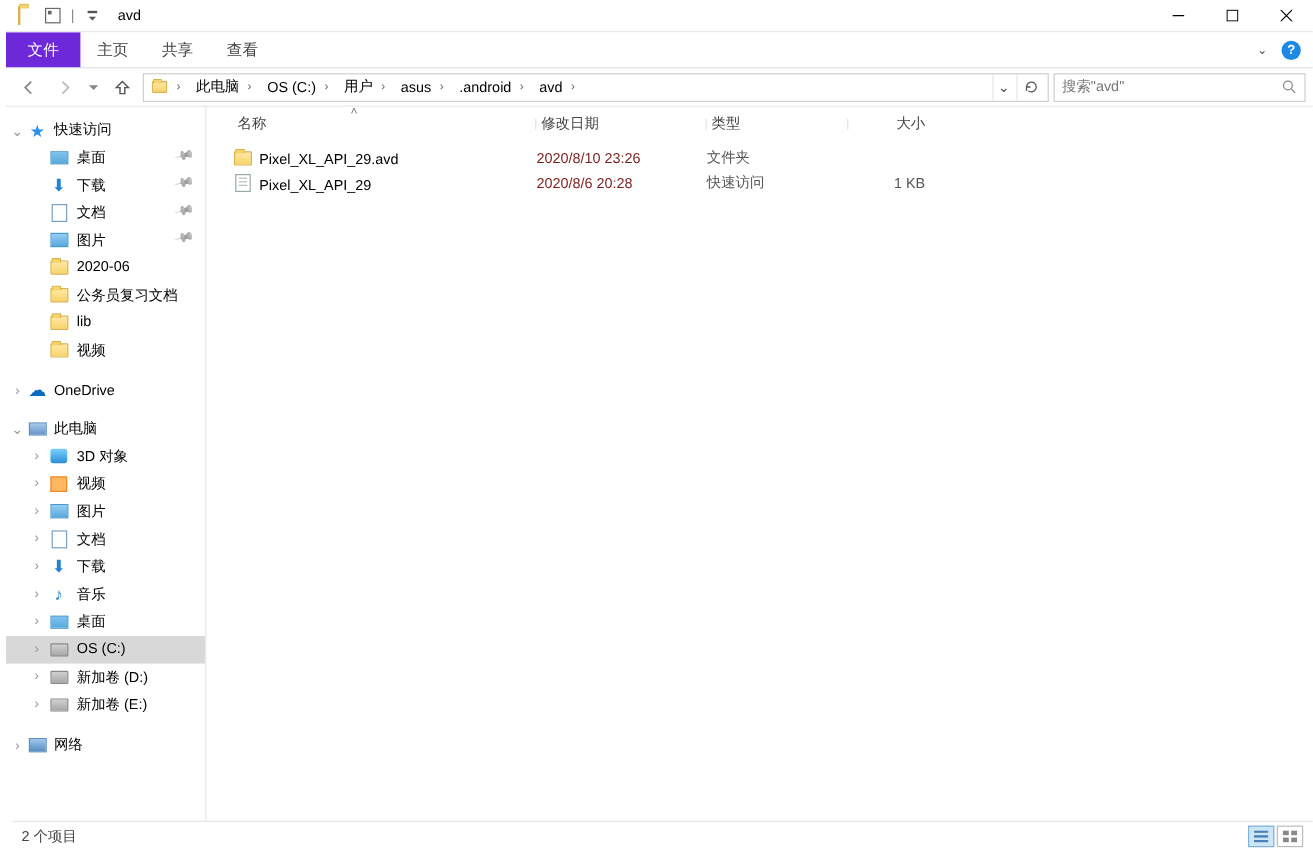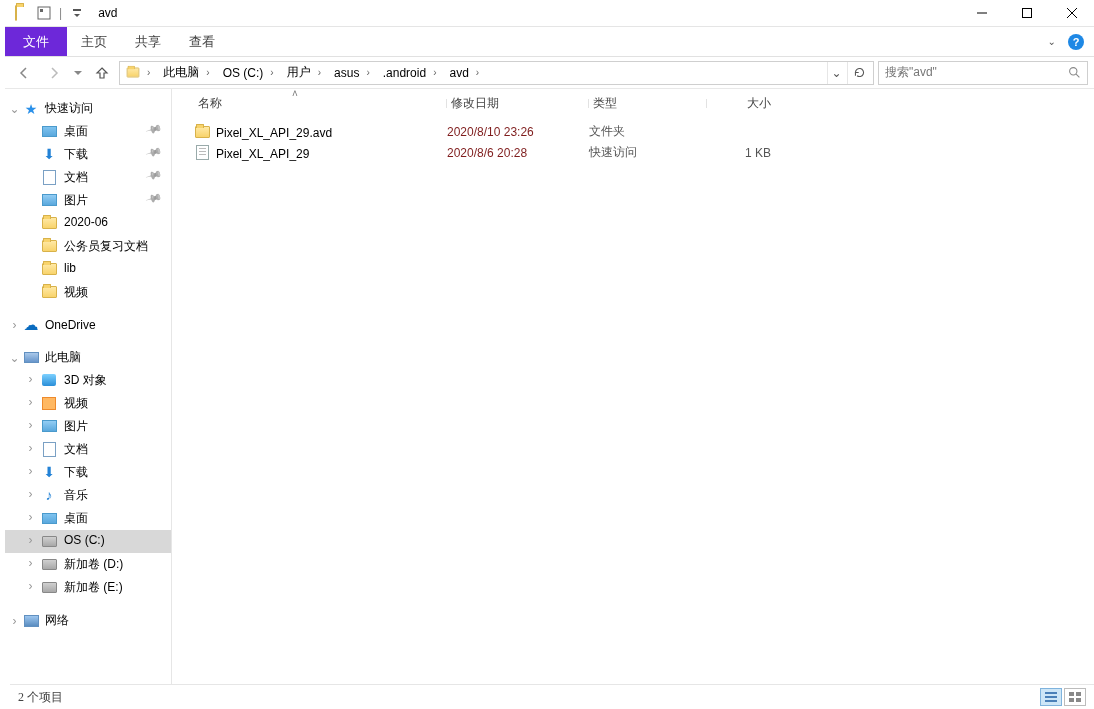--- a/index.html
+++ b/index.html
@@ -198,21 +198,20 @@
 
     
     .status{
       height:25px;
       border-top:1px solid #e6e6e6;
       display:flex; align-items:center;
       padding:0 8px;
       font-size:12px; color:#444;
       position:absolute; bottom:0; left:5px; right:0;
       background:#fff;
-      font-family:Liberation Serif, serif;
     }
     .view-icons{ margin-left:auto; display:flex; gap:2px;}
     .view-btn{
       width:22px; height:18px;
       border:1px solid #bcbcbc;
       display:flex;align-items:center;justify-content:center;
       background:#fff;
     }
     .view-btn.active{ background:#cde6f7; border-color:#7fb3dd;}
 

